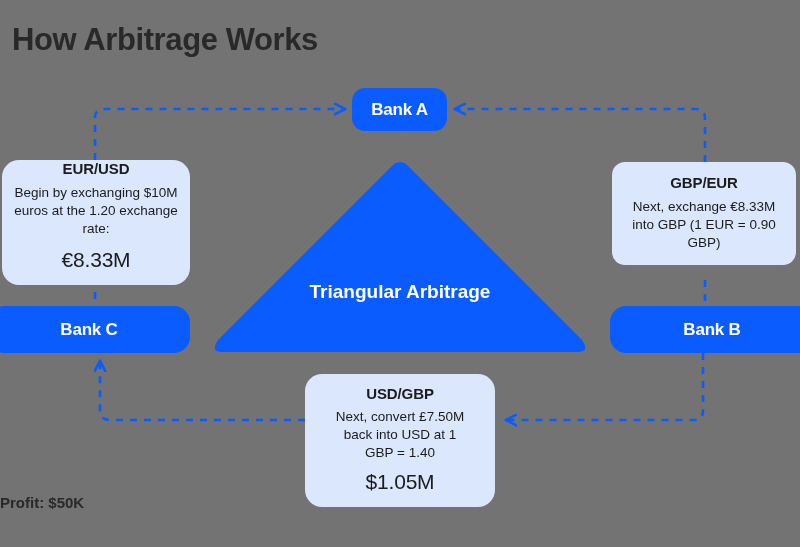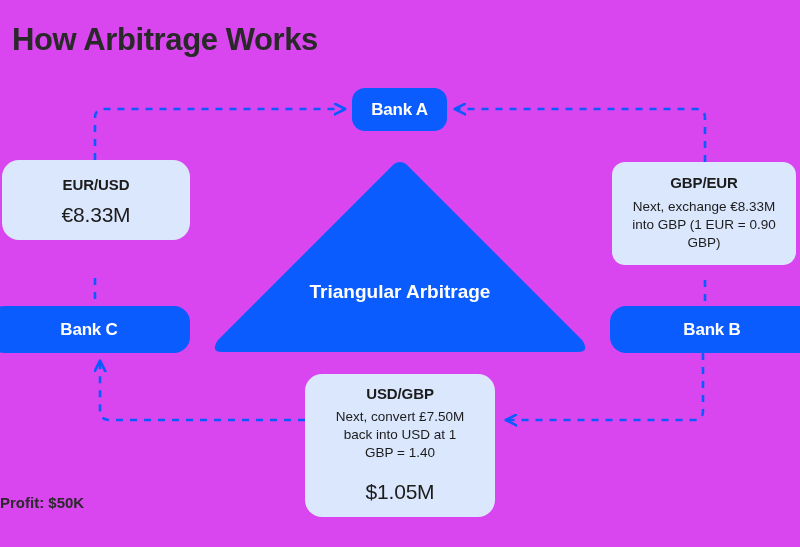--- a/index.html
+++ b/index.html
@@ -8,21 +8,21 @@
     background: #ffffff;
   }
   body {
     font-family: "Liberation Sans", sans-serif;
     -webkit-font-smoothing: antialiased;
   }
   #canvas {
     position: relative;
     width: 800px;
     height: 547px;
-    background: #d946ef;
+    background: #737373;
     overflow: hidden;
   }
 
   
   #page-title {
     position: absolute;
     left: 12px;
     top: 22px;
     font-size: 31px;
     font-weight: bold;
@@ -118,21 +118,21 @@
   .card-amount {
     font-size: 21px;
     font-weight: normal;
     letter-spacing: -0.2px;
   }
 
   #card-eurusd {
     left: 2px;
     top: 160px;
     width: 188px;
-    padding: 16px 10px 13px;
+    padding: 0 10px 13px;
   }
   #card-eurusd .card-body { margin-top: 7px; }
   #card-eurusd .card-amount { margin-top: 10px; }
 
   #card-gbpeur {
     left: 612px;
     top: 162px;
     width: 184px;
     padding: 12px 10px 13px;
     border-radius: 13px;
@@ -140,21 +140,21 @@
   #card-gbpeur .card-body { margin-top: 7px; }
   #card-gbpeur .card-amount { margin-top: 9px; }
 
   #card-usdgbp {
     left: 305px;
     top: 374px;
     width: 190px;
     padding: 11px 26px 13px;
   }
   #card-usdgbp .card-body { margin-top: 6px; }
-  #card-usdgbp .card-amount { margin-top: 18px; }
+  #card-usdgbp .card-amount { margin-top: 8px; }
 
   
   #profit-label {
     position: absolute;
     left: 0;
     top: 494px;
     width: 800px;
     font-size: 15px;
     font-weight: bold;
     color: #292929;
@@ -201,20 +201,21 @@
   </div>
   <div class="bank-pill" id="bank-c">
     <span>Bank C</span>
   </div>
   <div class="bank-pill" id="bank-b">
     <span>Bank B</span>
   </div>
 
   <div class="info-card" id="card-eurusd">
     <div class="card-title">EUR/USD</div>
+    <div class="card-body">Begin by exchanging $10M euros at the 1.20 exchange rate:</div>
     <div class="card-amount">€8.33M</div>
   </div>
 
   <div class="info-card" id="card-gbpeur">
     <div class="card-title">GBP/EUR</div>
     <div class="card-body">Next, exchange €8.33M into GBP (1 EUR = 0.90 GBP)</div>
   </div>
 
   <div class="info-card" id="card-usdgbp">
     <div class="card-title">USD/GBP</div>

